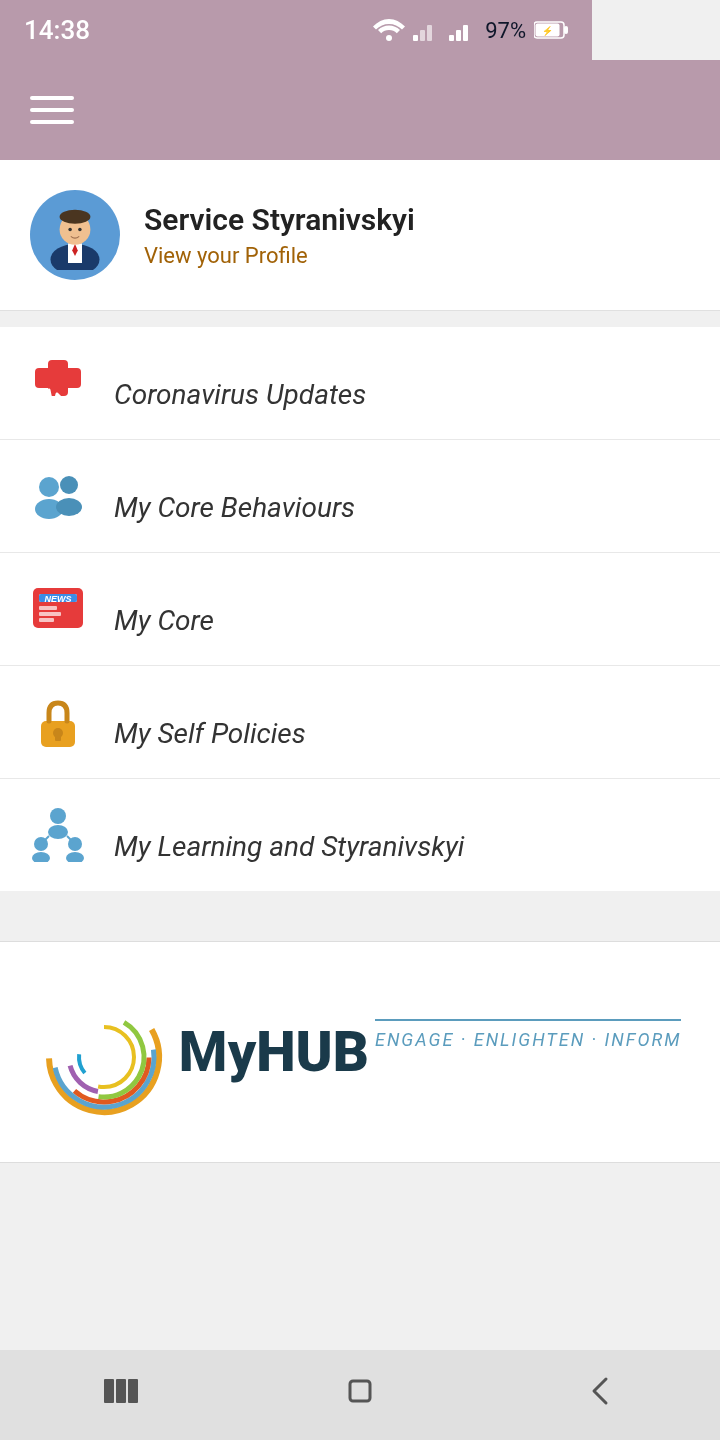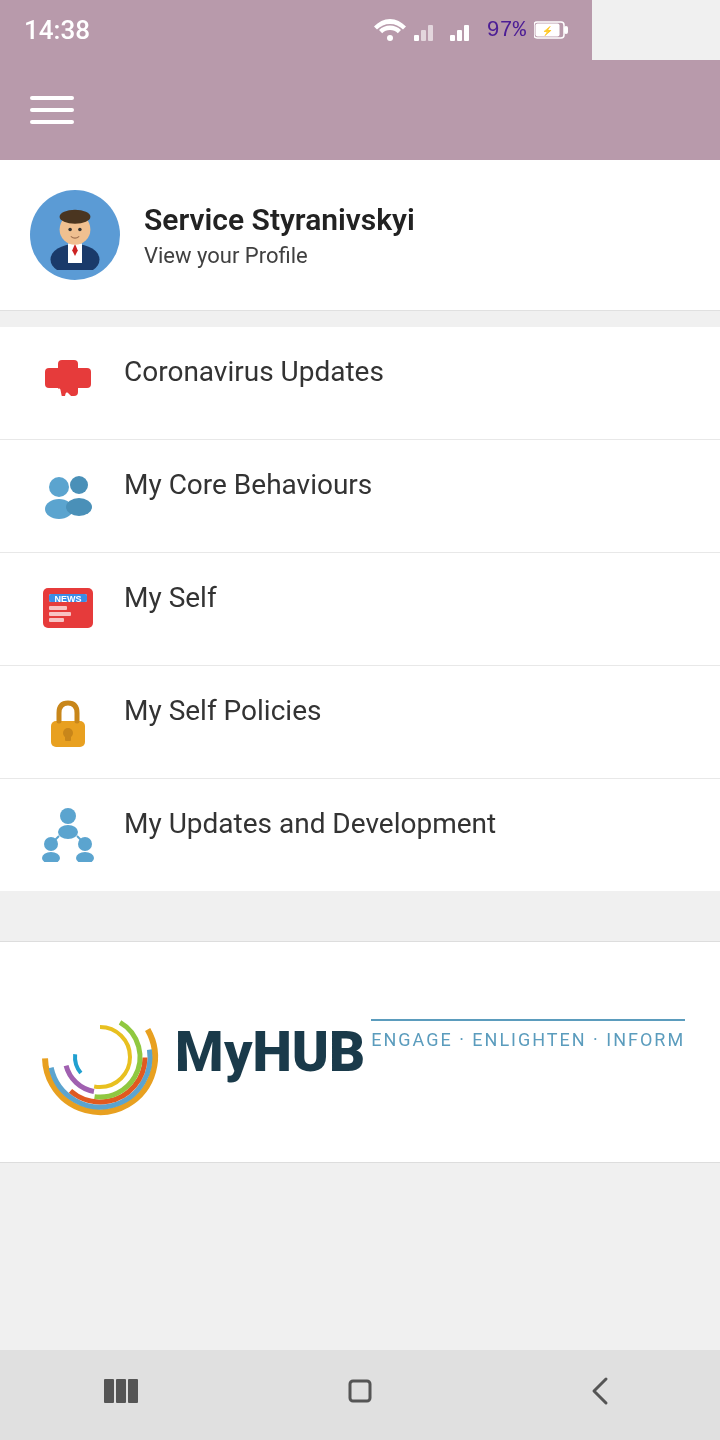--- a/index.html
+++ b/index.html
@@ -87,35 +87,36 @@
       flex-direction: column;
       gap: 6px;
     }
     .profile-name {
       font-size: 30px;
       font-weight: 600;
       color: #222;
     }
     .profile-link {
       font-size: 22px;
-      color: #404040;
+      color: #a16207;
     }
 
     
     .menu-section {
       background: #fff;
       margin-top: 16px;
     }
     .menu-item {
       display: flex;
-      align-items: flex-start;
-      padding: 28px 40px;
+      align-items: flex-end;
+      padding: 28px 30px;
       border-bottom: 1px solid #e8e8e8;
       cursor: pointer;
       gap: 28px;
+      font-style: italic;
     }
     .menu-item:last-child {
       border-bottom: none;
     }
     .menu-icon {
       width: 56px;
       height: 56px;
       display: flex;
       align-items: center;
       justify-content: center;
@@ -159,20 +160,21 @@
       color: #1a3a4a;
       font-weight: 800;
     }
     .logo-tagline {
       font-size: 16px;
       color: #6ea3c0;
       letter-spacing: 2px;
       border-top: 2px solid #6ea3c0;
       padding-top: 6px;
       width: 100%;
+      font-style: italic;
     }
 
     
     .bottom-nav {
       position: absolute;
       bottom: 0;
       left: 0;
       width: 720px;
       height: 90px;
       background: #e0e0e0;
@@ -201,21 +203,21 @@
     <svg width="28" height="22" viewBox="0 0 28 22" fill="white">
       <rect x="0" y="16" width="5" height="6" rx="1"></rect>
       <rect x="7" y="11" width="5" height="11" rx="1" opacity="0.6"></rect>
       <rect x="14" y="6" width="5" height="16" rx="1" opacity="0.6"></rect>
     </svg>
     <svg width="28" height="22" viewBox="0 0 28 22" fill="white">
       <rect x="0" y="16" width="5" height="6" rx="1"></rect>
       <rect x="7" y="11" width="5" height="11" rx="1"></rect>
       <rect x="14" y="6" width="5" height="16" rx="1"></rect>
     </svg>
-    <span style="color:#4c1d95;font-size:22px;font-family:Liberation Mono, monospace;">97%</span>
+    <span style="color:#0f172a;font-size:22px;">97%</span>
     <svg width="34" height="18" viewBox="0 0 34 18" fill="white">
       <rect x="0" y="1" width="30" height="16" rx="3" stroke="white" stroke-width="1.5" fill="none"></rect>
       <rect x="1.5" y="2.5" width="24" height="13" rx="2" fill="white"></rect>
       <rect x="30" y="5" width="4" height="8" rx="2" fill="white"></rect>
       <text x="8" y="13" font-size="9" fill="#b89aab" font-weight="bold">⚡</text>
     </svg>
   </div>
 </div>
 
 <div class="app-header">
@@ -287,21 +289,21 @@
 
         <rect x="8" y="12" width="38" height="8" rx="2" fill="white" opacity="0.9"></rect>
 
         <rect x="8" y="12" width="38" height="8" rx="2" fill="#3b8de6"></rect>
         <text x="27" y="20" text-anchor="middle" font-size="9" font-weight="800" fill="white" font-family="Arial">NEWS</text>
         <rect x="8" y="24" width="18" height="4" rx="1" fill="white" opacity="0.7"></rect>
         <rect x="8" y="30" width="22" height="4" rx="1" fill="white" opacity="0.7"></rect>
         <rect x="8" y="36" width="15" height="4" rx="1" fill="white" opacity="0.7"></rect>
       </svg>
     </div>
-    <span class="menu-label">My Self</span>
+    <span class="menu-label">My Core</span>
   </div>
 
 
   <div class="menu-item">
     <div class="menu-icon">
       <svg width="54" height="54" viewBox="0 0 54 54">
 
         <rect x="10" y="26" width="34" height="26" rx="5" fill="#e8a020"></rect>
 
         <path d="M18 26 L18 18 Q18 8 27 8 Q36 8 36 18 L36 26" stroke="#c8861a" stroke-width="5" fill="none" stroke-linecap="round"></path>
@@ -323,21 +325,21 @@
         <circle cx="10" cy="36" r="7" fill="#5ba4cf"></circle>
         <ellipse cx="10" cy="50" rx="9" ry="6" fill="#5ba4cf"></ellipse>
 
         <circle cx="44" cy="36" r="7" fill="#5ba4cf"></circle>
         <ellipse cx="44" cy="50" rx="9" ry="6" fill="#5ba4cf"></ellipse>
 
         <line x1="18" y1="28" x2="12" y2="34" stroke="#5ba4cf" stroke-width="2"></line>
         <line x1="36" y1="28" x2="42" y2="34" stroke="#5ba4cf" stroke-width="2"></line>
       </svg>
     </div>
-    <span class="menu-label">My Updates and Development</span>
+    <span class="menu-label">My Learning and Styranivskyi</span>
   </div>
 
 </div>
 
 <div style="background:#f0f0f0; height: 30px;"></div>
 
 <div class="footer-section">
 
   <div class="logo-circle">
     <svg width="130" height="130" viewBox="0 0 130 130">

